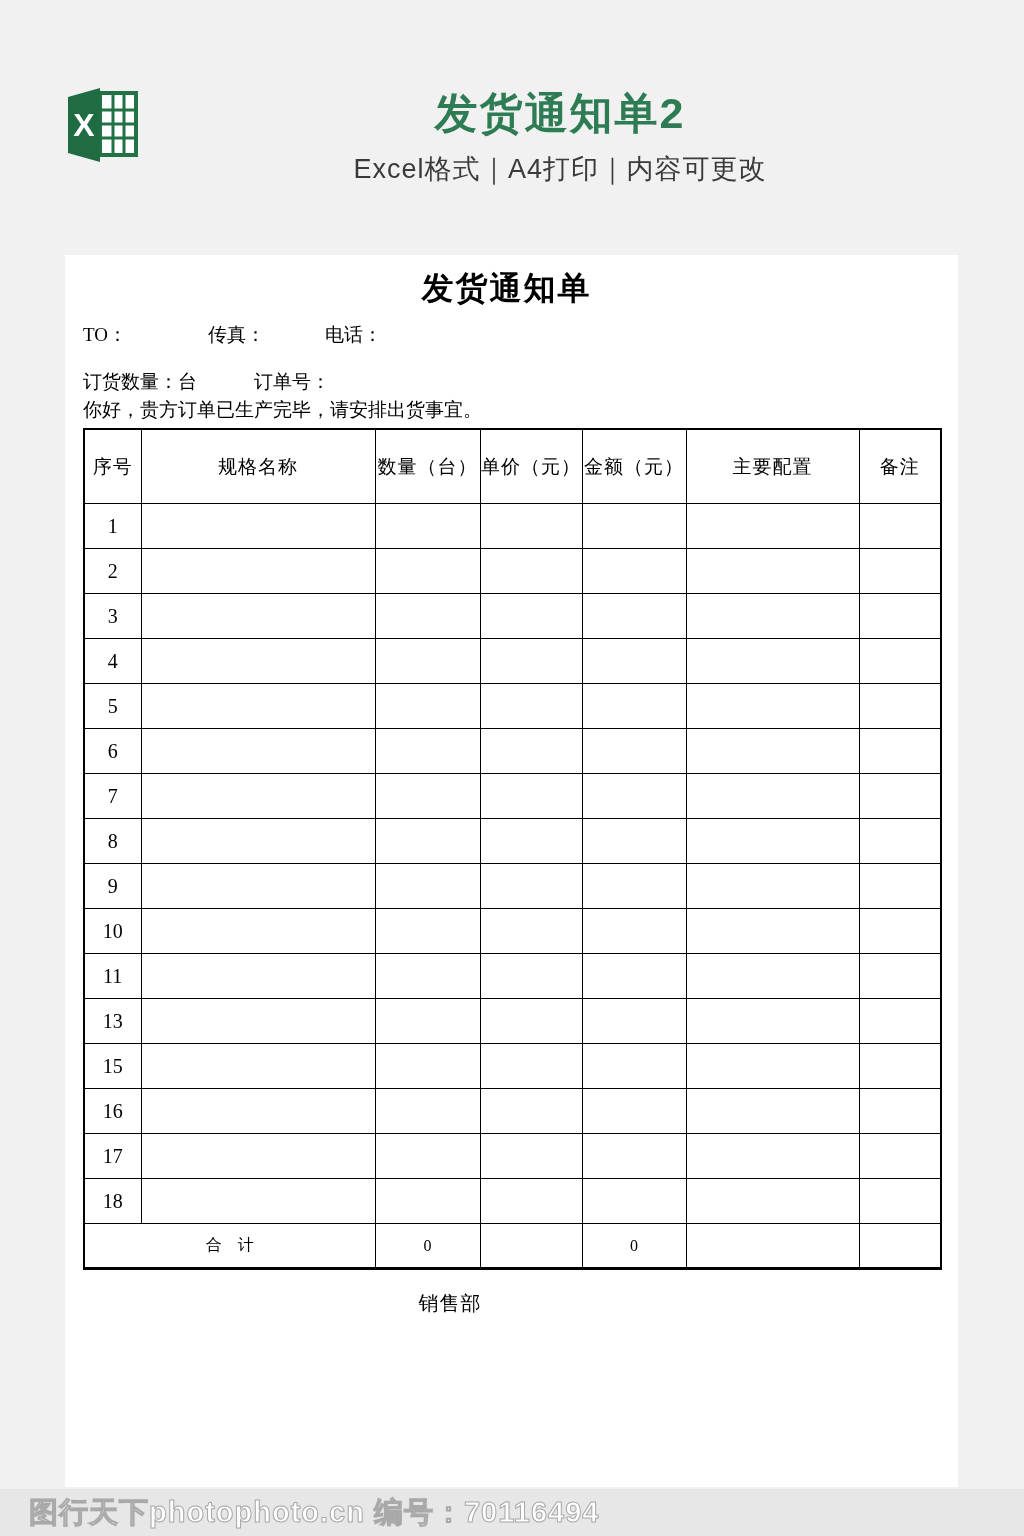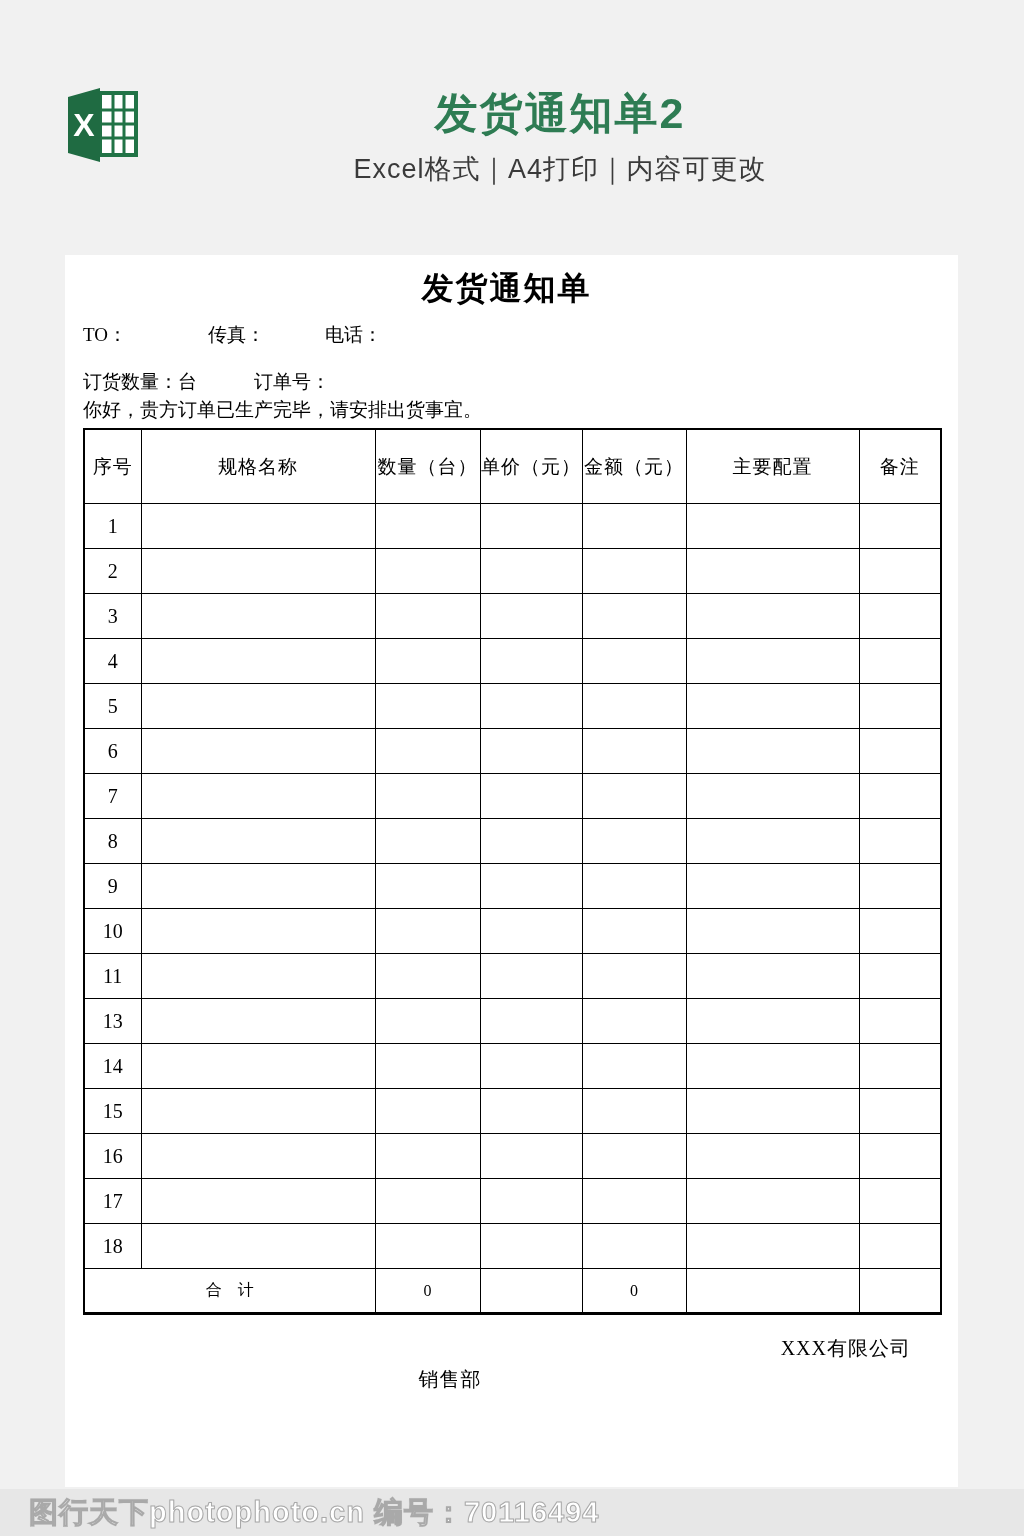--- a/index.html
+++ b/index.html
@@ -323,29 +323,20 @@
         <tr>
           <td>13</td>
           <td></td>
           <td></td>
           <td></td>
           <td></td>
           <td></td>
           <td></td>
         </tr>
         <tr>
-          <td>14</td>
-          <td></td>
-          <td></td>
-          <td></td>
-          <td></td>
-          <td></td>
-          <td></td>
-        </tr>
-        <tr>
           <td>15</td>
           <td></td>
           <td></td>
           <td></td>
           <td></td>
           <td></td>
           <td></td>
         </tr>
         <tr>
           <td>16</td>
@@ -381,20 +372,19 @@
         <td>0</td>
         <td></td>
         <td>0</td>
         <td></td>
         <td></td>
       </tr>
     </tfoot>
   </table>
 
   <div class="signature">
-    <div class="company">XXX有限公司</div>
     <div class="department">销售部</div>
   </div>
 </div>
 
 <div class="footer-bar">
   <div class="watermark">图行天下photophoto.cn 编号：70116494</div>
 </div>
 
 </body></html>

